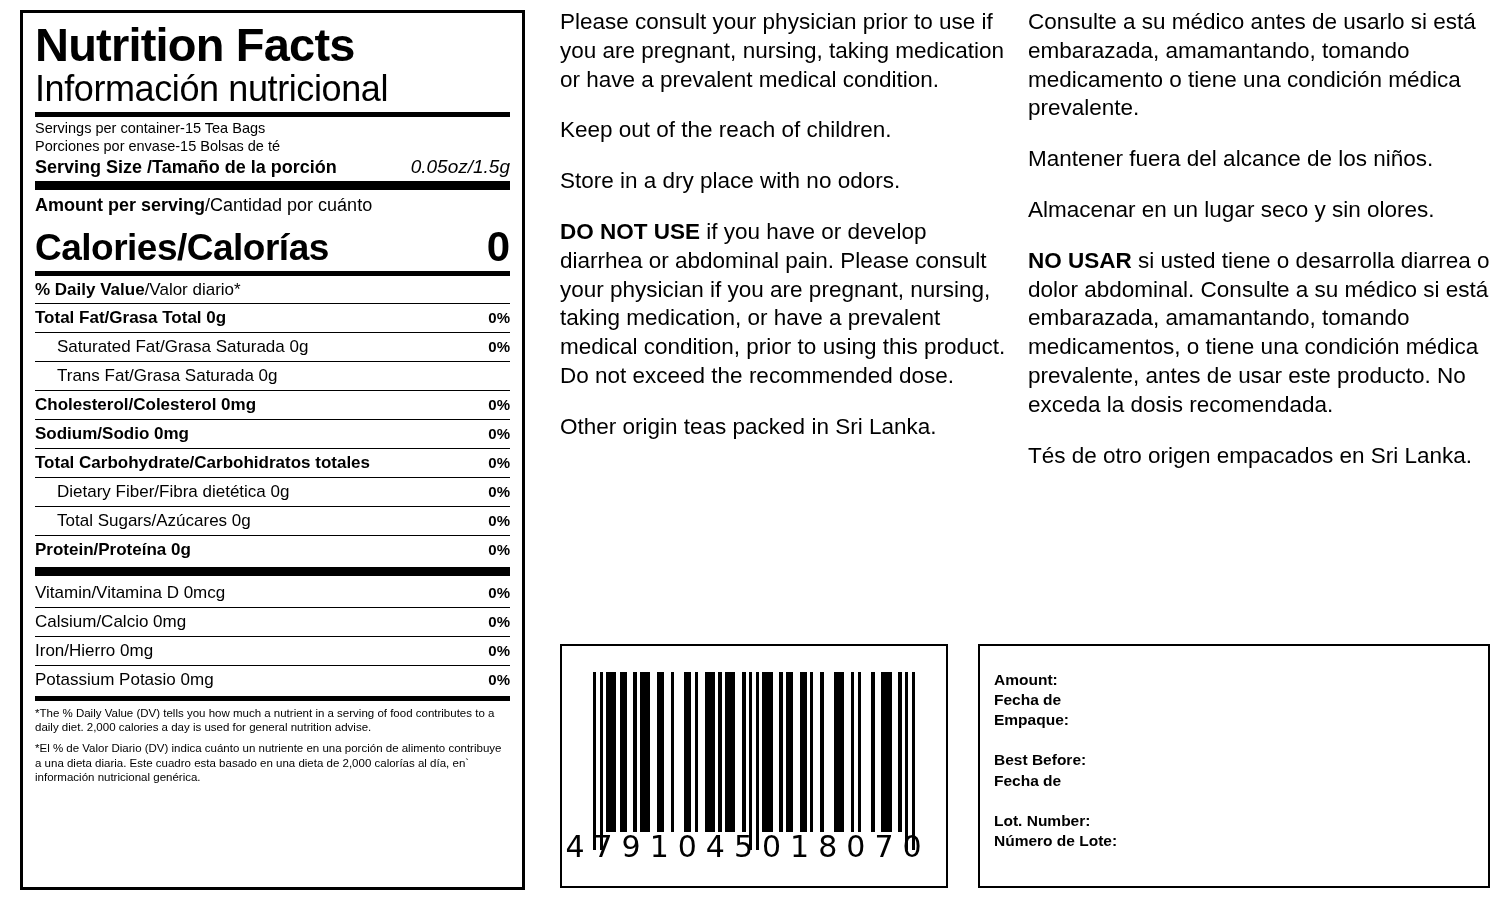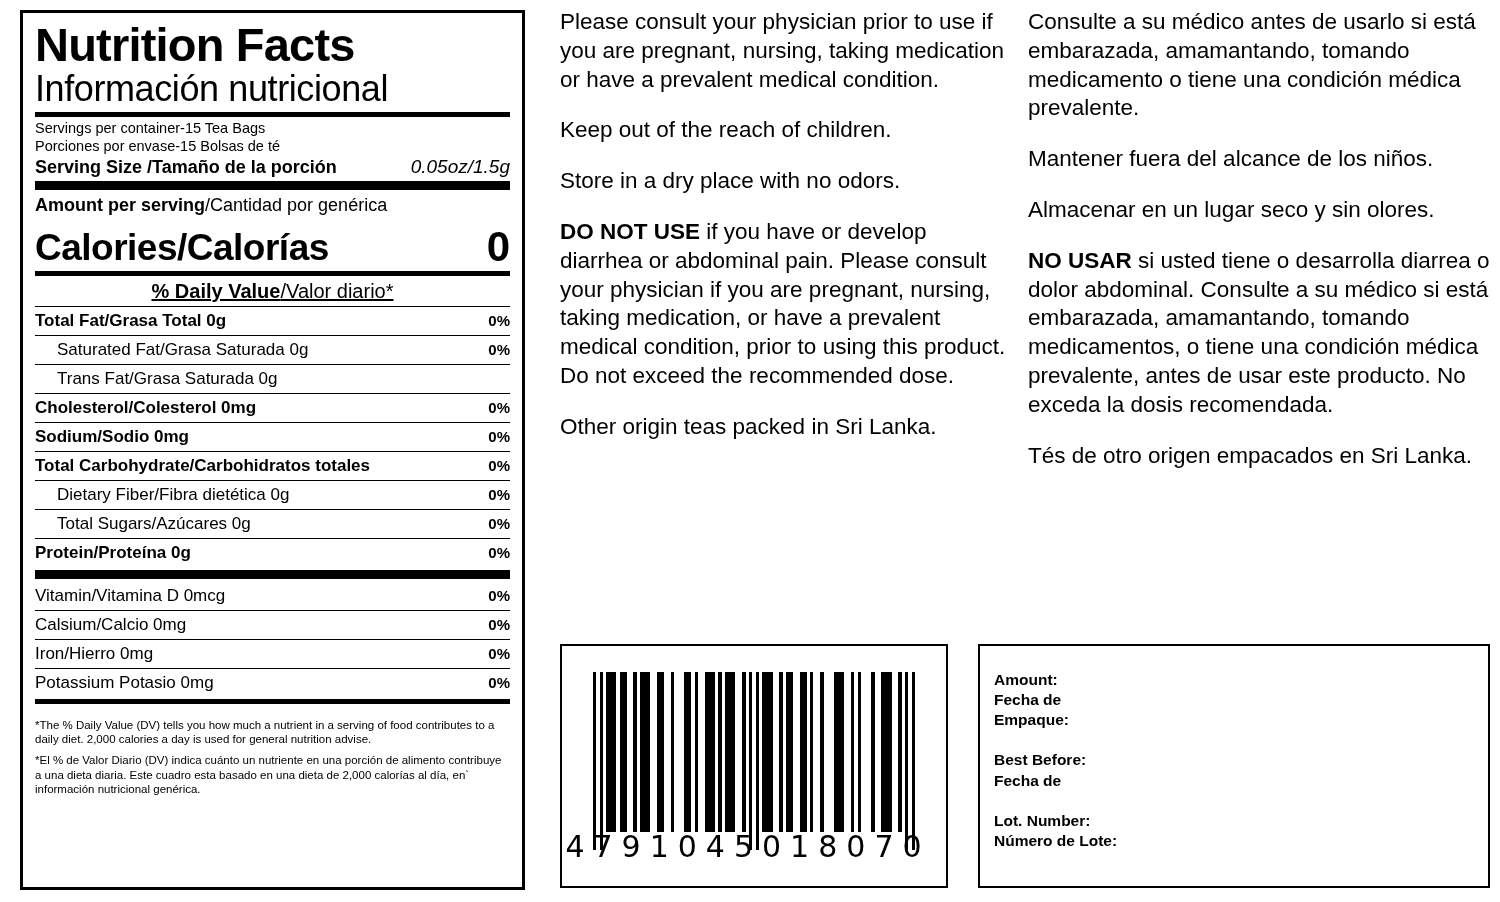--- a/index.html
+++ b/index.html
@@ -92,42 +92,41 @@
     letter-spacing: -0.5px;
     line-height: 1.1;
     margin-top: 16px;
   }
   .cal-value {
     font-size: 42px;
     font-weight: bold;
     line-height: 1.05;
   }
   .dv-head {
-    text-align: center;
-    font-size: 20px;
+    text-align: left;
+    font-size: 17px;
     font-weight: bold;
     padding: 2px 0 3px 0;
-    text-decoration: underline;
   }
   .dv-head .light { font-weight: normal; }
   .nut-row {
     display: flex;
     justify-content: space-between;
     align-items: baseline;
     font-size: 17px;
     padding: 4px 0 4px 0;
     gap: 24px;
   }
   .nut-row.bold { font-weight: bold; }
   .nut-row.indent .nm { padding-left: 22px; }
   .nut-row .pct { font-weight: bold; font-size: 15px; }
   .footnote {
     font-size: 11.5px;
     line-height: 1.25;
-    margin-top: 14px;
+    margin-top: 5px;
   }
   .footnote p { margin: 0 0 7px 0; }
 
   
   .col-en {
     position: absolute;
     left: 560px;
     top: 8px;
     width: 455px;
     font-size: 22.5px;
@@ -211,21 +210,21 @@
   <div class="servings-line">Porciones por envase-15 Bolsas de té</div>
 
   <div class="serving-size-row">
     <span>Serving Size /Tamaño de la porción</span>
     <span class="amt">0.05oz/1.5g</span>
   </div>
 
   <div class="rule-thick"></div>
 
   <div class="amount-per">
-    <span>Amount per serving</span><span class="light">/Cantidad por genérica</span>
+    <span>Amount per serving</span><span class="light">/Cantidad por cuánto</span>
   </div>
 
   <div class="cal-row">
     <span class="cal-label">Calories/Calorías</span>
     <span class="cal-value">0</span>
   </div>
 
   <div class="rule-med"></div>
 
   <div class="dv-head">

